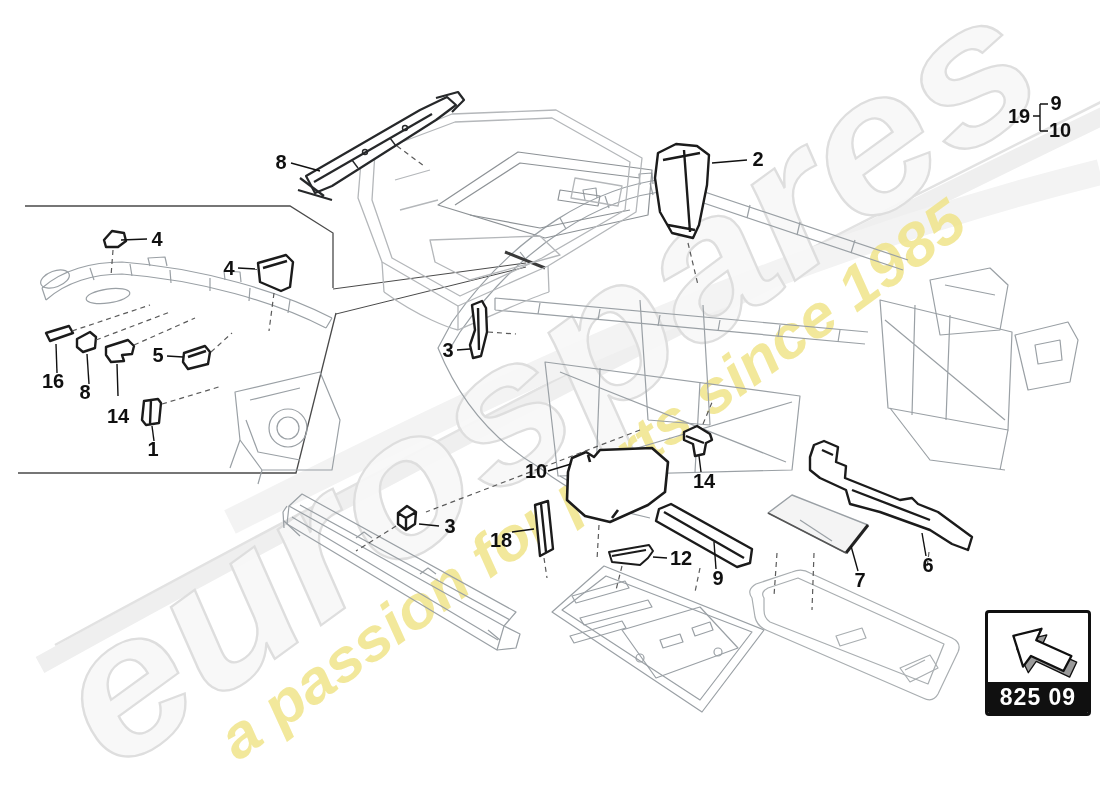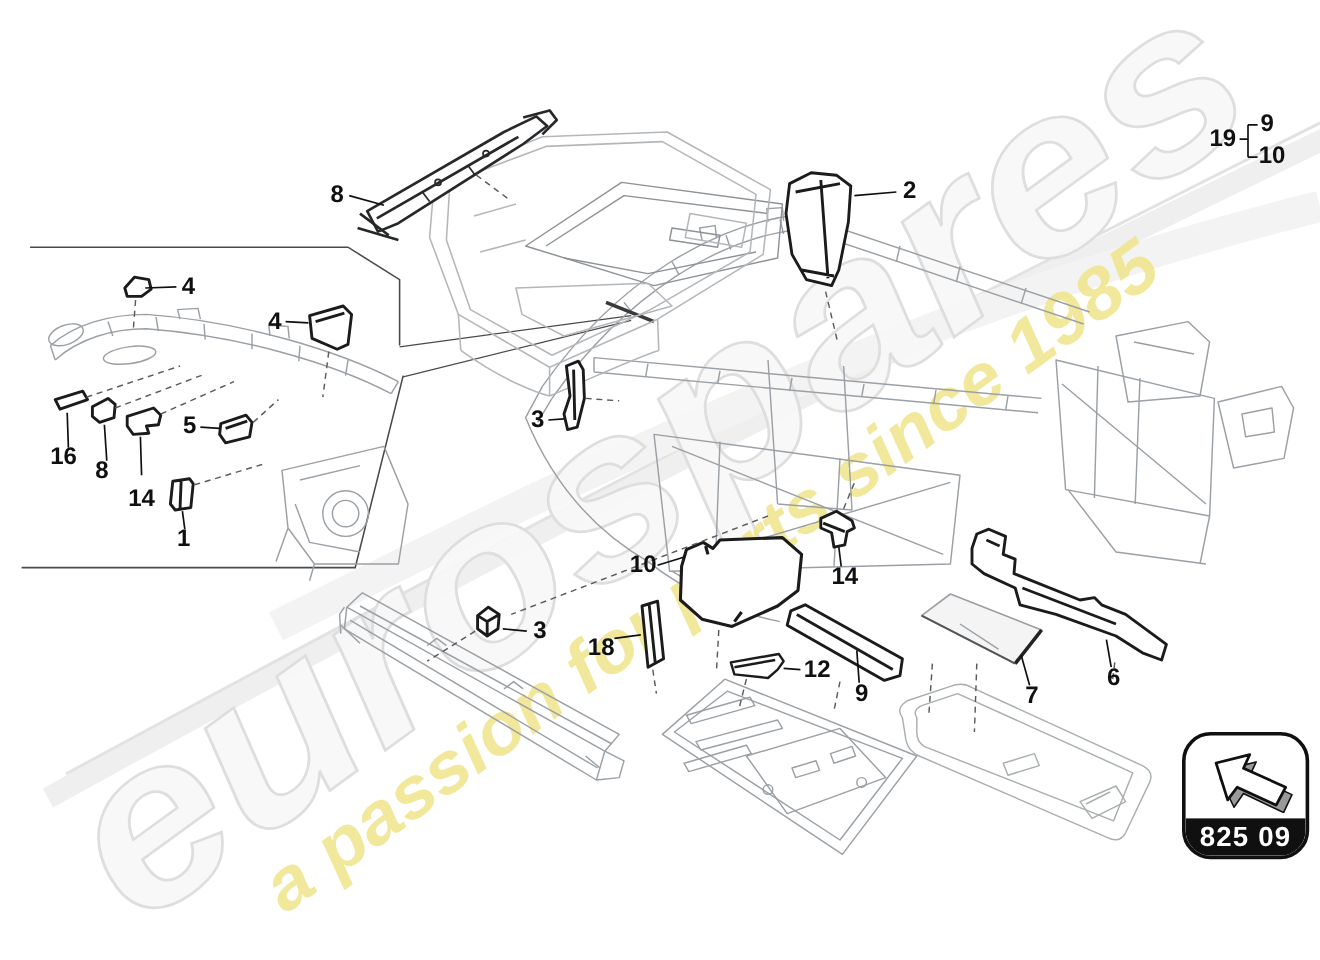--- a/index.html
+++ b/index.html
@@ -8,21 +8,21 @@
     overflow:hidden;font-family:"Liberation Sans",sans-serif;
   }
   .stage svg.art{position:absolute;left:0;top:0;}
   .callout{
     position:absolute;transform:translate(-50%,-50%);
     font:bold 20px "Liberation Sans",sans-serif;color:#101010;
     line-height:1;white-space:nowrap;cursor:pointer;user-select:none;
   }
   .code-box{
     position:absolute;left:985px;top:610px;width:100px;height:100px;
-    border:3px solid #101010;border-radius:24px;background:#fff;
+    border:3px solid #101010;border-radius:4px;background:#fff;
     display:flex;flex-direction:column;overflow:hidden;cursor:pointer;
   }
   .code-box .arrow-wrap{flex:1;display:flex;align-items:center;justify-content:center;padding-top:3px;}
   .code-box .code-bar{
     height:31px;background:#101010;color:#fff;display:flex;align-items:center;justify-content:center;
     font:bold 23px "Liberation Sans",sans-serif;letter-spacing:1px;
   }
   .wm-brand{
     font:italic bold 195px "Liberation Sans",sans-serif;
     fill:rgba(247,247,247,0.92);stroke:#dedede;stroke-width:2.2px;

